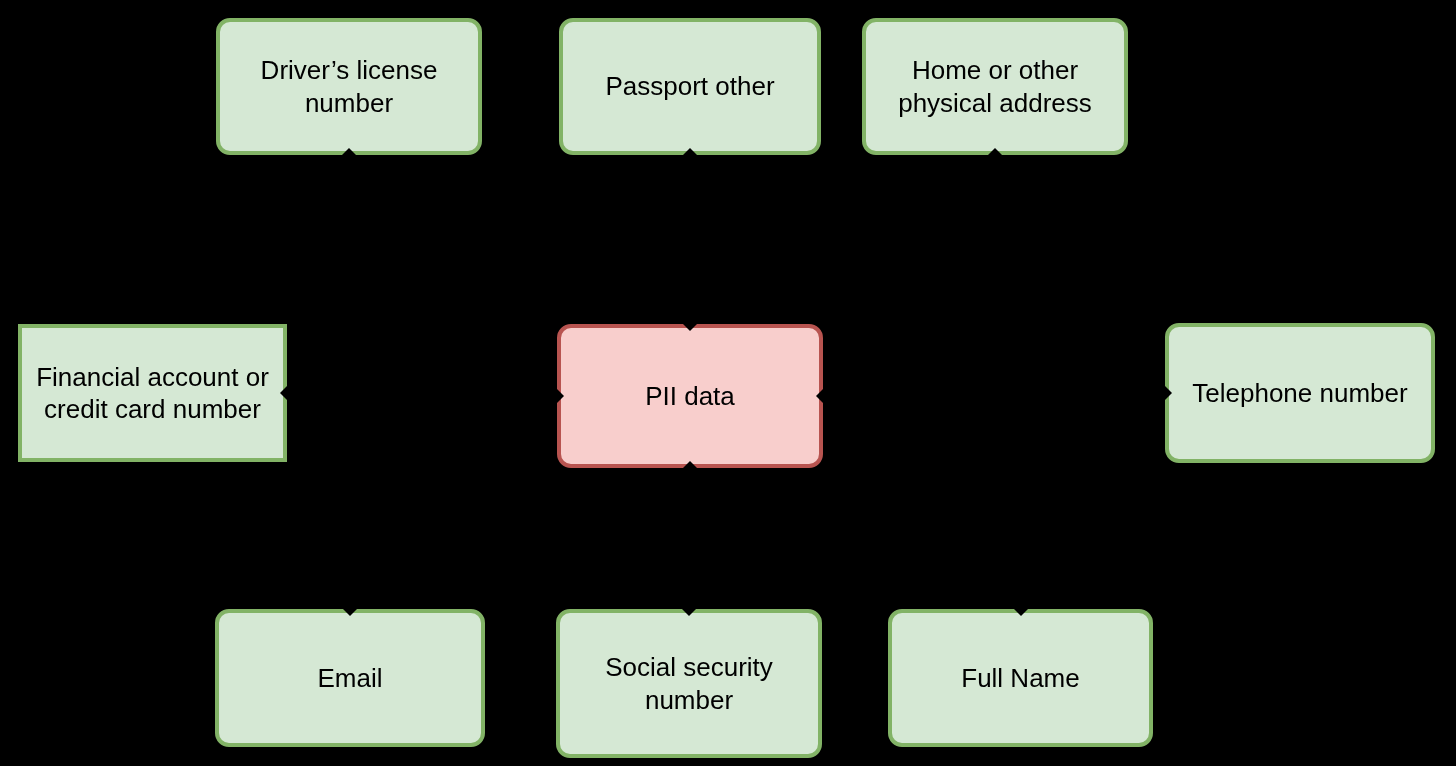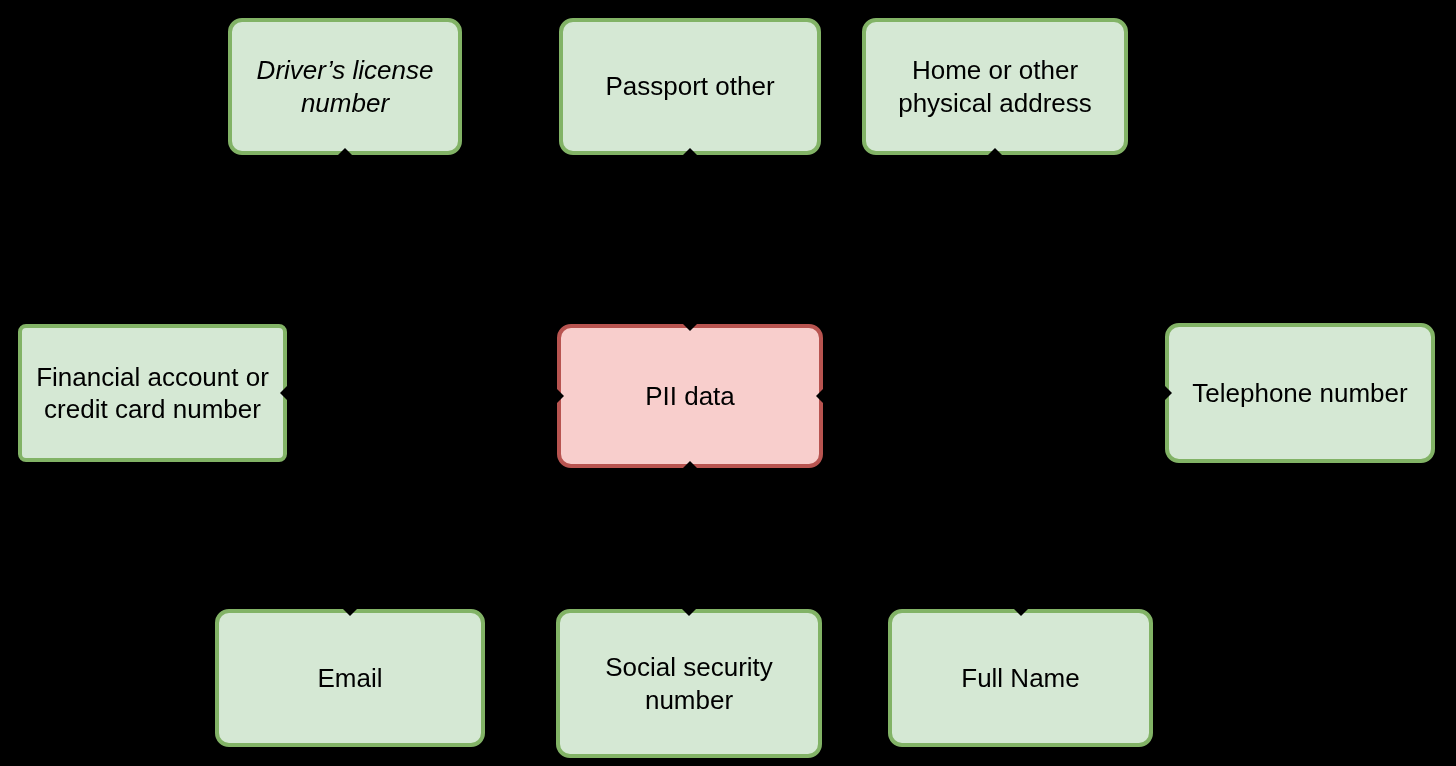--- a/index.html
+++ b/index.html
@@ -31,21 +31,21 @@
     padding: 6px 10px;
   }
   .node.green {
     background: var(--green-fill, #d5e8d4);
     border-color: var(--green-stroke, #82b366);
   }
   .node.red {
     background: var(--red-fill, #f8cecc);
     border-color: var(--red-stroke, #b85450);
   }
-  .node.square { border-radius: 8px; }
+  .node.square { border-radius: 0; }
 
   
   .notch { position: absolute; width: 0; height: 0; pointer-events: none; }
   .notch.top {
     left: 50%; top: -4px; transform: translateX(-50%);
     border-left: 7px solid transparent; border-right: 7px solid transparent;
     border-top: 7px solid var(--bg, #000000);
   }
   .notch.bottom {
     left: 50%; bottom: -4px; transform: translateX(-50%);
@@ -57,21 +57,21 @@
     border-top: 7px solid transparent; border-bottom: 7px solid transparent;
     border-left: 7px solid var(--bg, #000000);
   }
   .notch.right {
     top: 50%; right: -4px; transform: translateY(-50%);
     border-top: 7px solid transparent; border-bottom: 7px solid transparent;
     border-right: 7px solid var(--bg, #000000);
   }
 
   
-  #n-driver    { left: 228px;  top: 18px;  width: 234px; height: 137px; font-style: italic; }
+  #n-driver    { left: 216px;  top: 18px;  width: 266px; height: 137px; }
   #n-passport  { left: 559px;  top: 18px;  width: 262px; height: 137px; }
   #n-home      { left: 862px;  top: 18px;  width: 266px; height: 137px; }
   #n-financial { left: 18px;   top: 324px; width: 269px; height: 138px; }
   #n-pii       { left: 557px;  top: 324px; width: 266px; height: 144px; }
   #n-telephone { left: 1165px; top: 323px; width: 270px; height: 140px; justify-content: center; }
   #n-email     { left: 215px;  top: 609px; width: 270px; height: 138px; justify-content: center; }
   #n-ssn       { left: 556px;  top: 609px; width: 266px; height: 149px; }
   #n-fullname  { left: 860px;  top: 609px; width: 265px; height: 138px; margin-left: 28px; }
 </style>
 </head>

